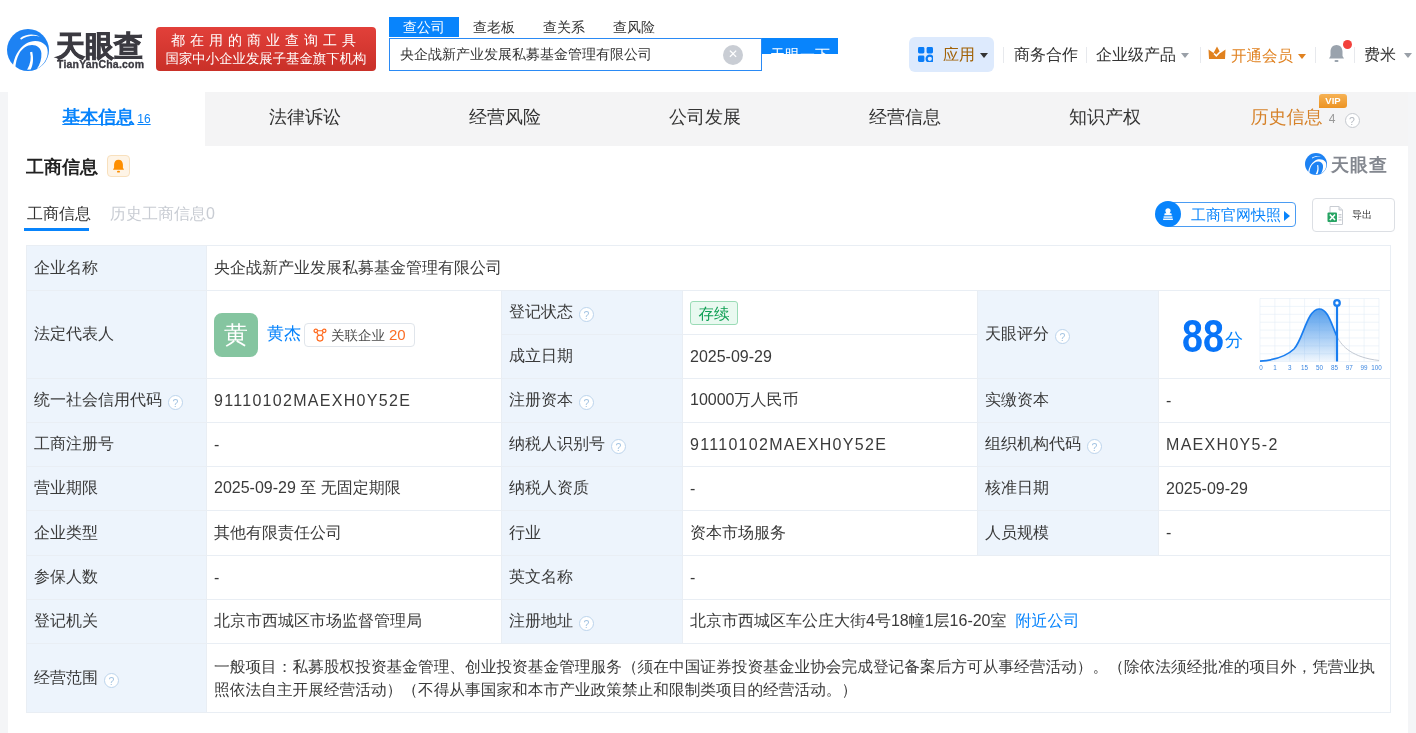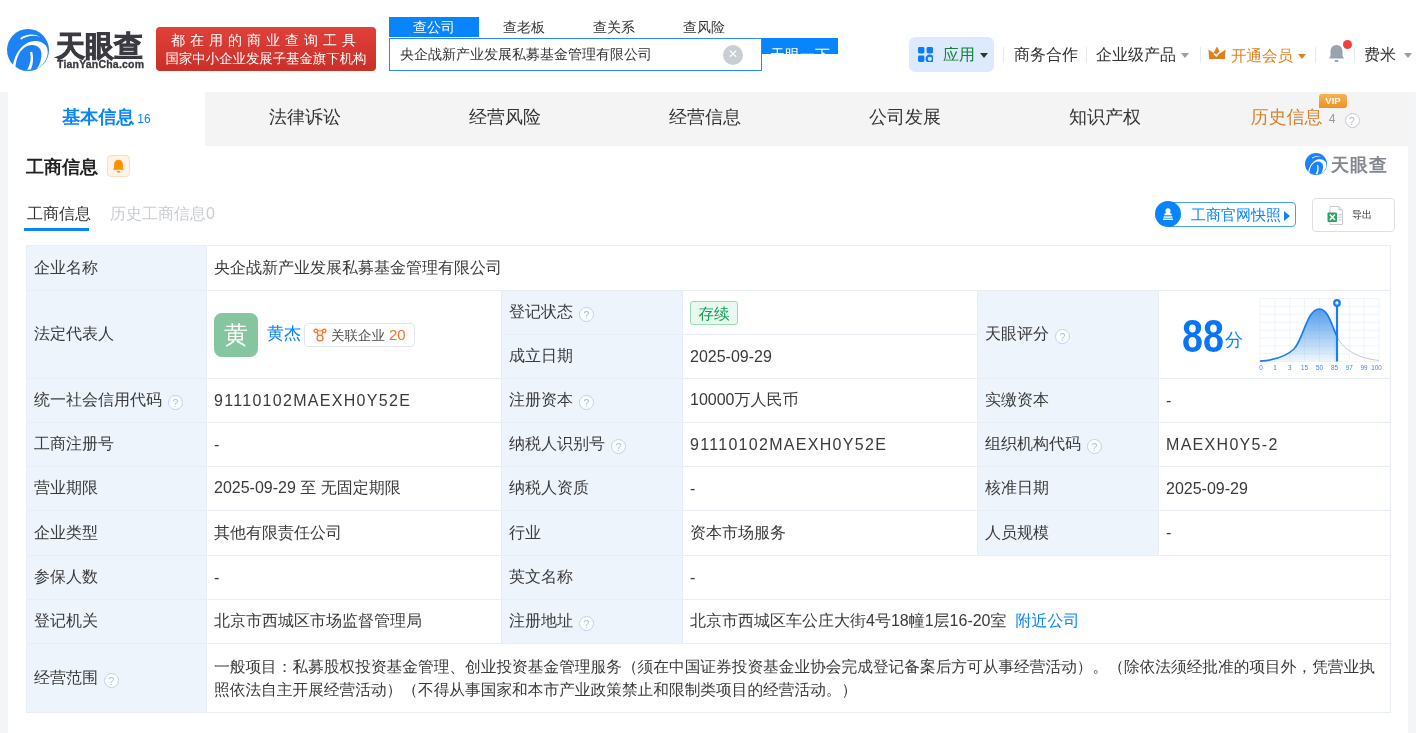--- a/index.html
+++ b/index.html
@@ -10,39 +10,39 @@
 
 
 .logotxt { position:absolute; left:56px; top:27px; font-weight:bold; font-size:29px; color:#3b3a41; letter-spacing:0; -webkit-text-stroke:0.9px #3b3a41; }
 .logosub { position:absolute; left:57px; top:58px; font-weight:bold; font-size:10.5px; color:#3b3a41; letter-spacing:0.2px; -webkit-text-stroke:0.3px #3b3a41; }
 .redbox { position:absolute; left:156px; top:27px; width:220px; height:44px; background:linear-gradient(180deg,#e2403a,#c93028); border-radius:4px; color:#fff; text-align:center; padding-top:4px; }
 .redbox .l1 { font-size:14px; letter-spacing:5px; line-height:19px; white-space:nowrap; }
 .redbox .l2 { font-size:13.4px; letter-spacing:0; line-height:18px; white-space:nowrap; }
 
 
 .stabs { position:absolute; left:389px; top:17px; height:21px; font-size:14px; white-space:nowrap; }
-.stab { display:inline-block; padding:0 24px; height:20px; line-height:21px; color:#333; }
+.stab { display:inline-block; padding:0 14px; height:20px; line-height:21px; color:#333; }
 .stab.on { background:#0884fc; color:#fff; }
 .stabline { position:absolute; left:453px; top:38px; width:309px; height:1px; background:#c7d3e0; }
 .sinput { position:absolute; left:389px; top:38px; width:373px; height:33px; border:1px solid #2a8af5; background:#fff; line-height:31px; padding-left:10px; font-size:14px; color:#333; }
 .sclear { position:absolute; left:723px; top:45px; width:20px; height:20px; border-radius:50%; background:#c9cdd4; color:#fff; text-align:center; line-height:19px; font-size:12px; }
 .sbtn { position:absolute; left:762px; top:38px; width:76px; height:16px; background:#0884fc; color:#fff; text-align:center; line-height:33px; font-size:15px; }
-.appbtn { position:absolute; left:909px; top:37px; width:85px; height:35px; background:#ddeafd; border-radius:6px; color:#15803d; font-size:16px; line-height:35px; }
+.appbtn { position:absolute; left:909px; top:37px; width:85px; height:35px; background:#ddeafd; border-radius:6px; color:#a16207; font-size:16px; line-height:35px; }
 .appbtn .t { margin-left:34px; }
 .caret { display:inline-block; width:0; height:0; border-left:4.5px solid transparent; border-right:4.5px solid transparent; border-top:5.5px solid #333; margin-left:5px; vertical-align:2px; }
 .caret.gray { border-top-color:#9aa0a8; }
 .caret.orange { border-top-color:#e0811f; }
 .sep { position:absolute; top:47px; width:1px; height:16px; background:#e7e9ed; }
 .mitem { position:absolute; top:45px; font-size:16px; color:#333; }
 .vip { color:#e0811f; font-weight:normal; font-size:15.5px; }
 
 
 .navbar { position:absolute; left:8px; top:92px; width:1400px; height:54px; background:#f4f4f5; z-index:4; display:flex; }
 .ntab { width:200px; height:54px; text-align:center; line-height:50px; font-size:18px; color:#333; position:relative; }
-.ntab.on { background:#fff; color:#0884fc; font-weight:bold; width:197px; }
+.ntab.on { background:#fff; color:#0884fc; font-weight:bold; width:197px;text-decoration:underline; }
 .ntab small { font-size:12px; font-weight:normal; margin-left:3px; color:#0884fc; }
 .ntab.hist { color:#d6822a; }
 .ntab.hist small { color:#999; }
 
 
 .card { position:absolute; left:8px; top:146px; width:1400px; height:587px; background:#fff; }
 .secttl { position:absolute; left:18px; top:9px; font-size:18px; font-weight:bold; color:#222; }
 .bellbox { position:absolute; left:99px; top:9px; width:23px; height:22px; background:#fef4e6; border:1px solid #f8e0bd; border-radius:4px; text-align:center; }
 .wmark { position:absolute; left:1297px; top:7px; white-space:nowrap; height:22px; }
 .wmark .wt { position:absolute; left:26px; top:0; white-space:nowrap; font-size:18px; font-weight:bold; color:#83878f; letter-spacing:1px; }
@@ -121,22 +121,22 @@
   </svg>
   <div class="abs" style="left:1343px;top:40px;width:9px;height:9px;border-radius:50%;background:#f3413c"></div>
   <div class="sep" style="left:1354px"></div>
     <div class="mitem" style="left:1364px">费米<span class="caret gray" style="border-top-width:5px;margin-left:8px"></span></div>
 </div>
 
 <div class="navbar">
   <div class="ntab on">基本信息<small>16</small></div>
   <div class="ntab">法律诉讼</div>
   <div class="ntab">经营风险</div>
+  <div class="ntab">公司发展</div>
   <div class="ntab">经营信息</div>
-  <div class="ntab">公司发展</div>
   <div class="ntab">知识产权</div>
   <div class="ntab hist">历史信息<small> 4</small>
     <span class="qm" style="border-color:#c5c9cf;color:#b4b9c0;margin-left:4px">?</span>
     <div class="abs" style="left:114px;top:2px;width:28px;height:14px;background:linear-gradient(180deg,#f6b255,#ec9322);border-radius:3px 3px 3px 0;color:#fff;font-size:9.5px;font-weight:bold;text-align:center;line-height:14px;">VIP</div>
   </div>
 </div>
 
 <div class="card">
   <div class="secttl">工商信息</div>
   <div class="bellbox">

